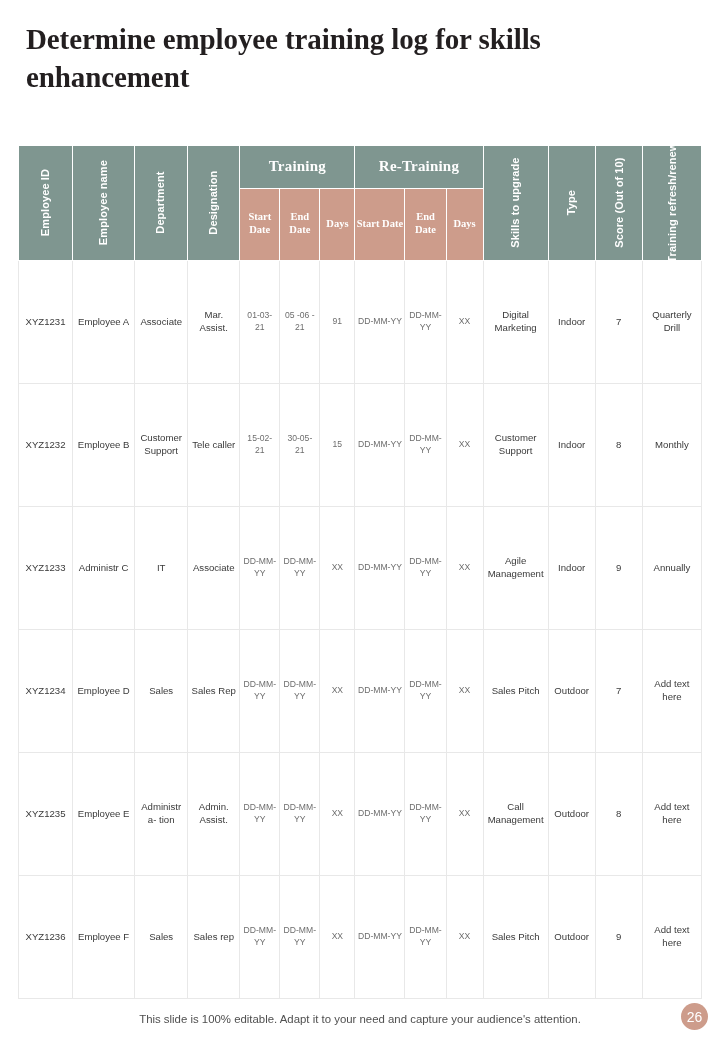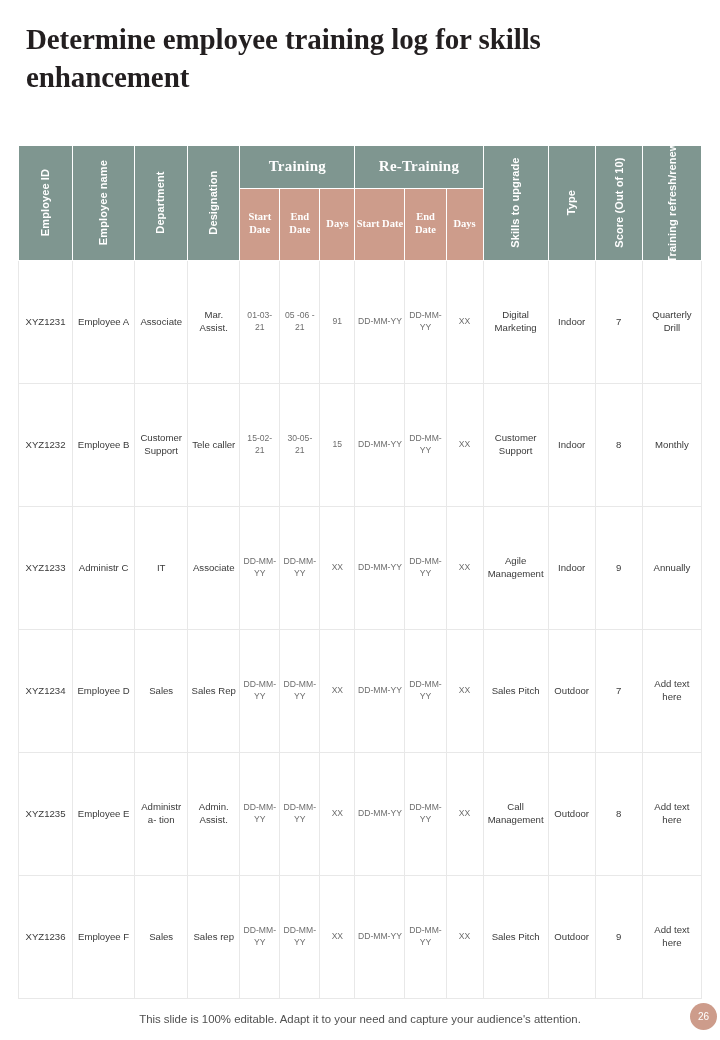--- a/index.html
+++ b/index.html
@@ -116,27 +116,27 @@
     align-items: center;
     justify-content: center;
   }
   .footer-note {
     font-family: "Liberation Sans", sans-serif;
     font-size: 11.4px;
     color: #4f4f4f;
   }
   .page-badge {
     position: absolute;
-    right: 3px;
+    right: 12px;
     top: 5px;
     width: 27px; height: 27px;
     border-radius: 50%;
     background: #cd9c8b;
     color: #ffffff;
-    font-size: 10px;
+    font-size: 14px;
     display: flex;
     align-items: center;
     justify-content: center;
   }
 </style>
 </head>
 <body>
 
 <div class="slide">
 

